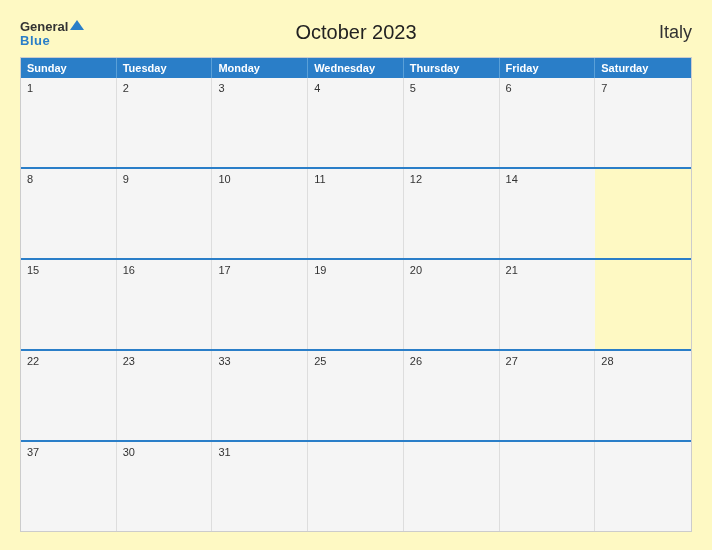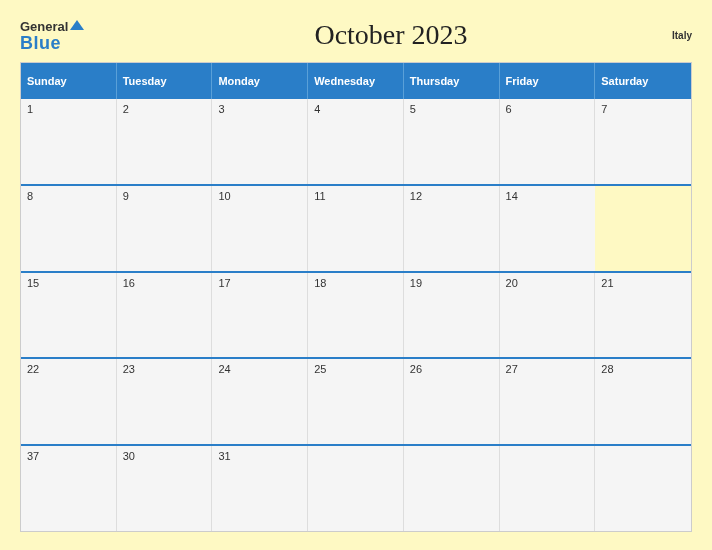--- a/index.html
+++ b/index.html
@@ -25,68 +25,67 @@
       margin-bottom: 10px;
       position: relative;
     }
     .logo {
       display: flex;
       flex-direction: column;
       align-items: flex-start;
       line-height: 1;
     }
     .logo-blue {
-      font-size: 18px;
+      font-size: 13px;
       font-weight: bold;
       color: #2a7ec8;
       letter-spacing: 0.5px;
     }
     .logo-icon {
       display: inline-block;
       width: 0;
       height: 0;
       border-left: 7px solid transparent;
       border-right: 7px solid transparent;
       border-bottom: 10px solid #2a7ec8;
       margin-left: 2px;
       vertical-align: middle;
       position: relative;
       top: -2px;
     }
     .title {
       position: absolute;
       left: 50%;
       transform: translateX(-50%);
-      font-size: 28px;
+      font-size: 20px;
       font-weight: normal;
       color: #222;
-      font-family: Liberation Serif, serif;
-      margin-left: 35px;
+      font-family: Liberation Sans, sans-serif;
     }
     .country {
-      font-size: 10px;
+      font-size: 18px;
       color: #333;
-      font-weight: bold;
+      font-weight: normal;
     }
     .calendar {
       flex: 1;
       display: flex;
       flex-direction: column;
       border: 1px solid #ccc;
     }
     .day-headers {
       display: grid;
       grid-template-columns: repeat(7, 1fr);
       background: #2a7ec8;
     }
     .day-header {
       color: #fff;
       font-size: 11px;
       font-weight: bold;
-      padding: 12px 6px;
+      padding: 4px 6px;
       text-align: left;
       border-right: 1px solid #5aa0d8;
     }
     .day-header:last-child {
       border-right: none;
     }
     .weeks {
       flex: 1;
       display: flex;
       flex-direction: column;
@@ -198,42 +197,39 @@
         <div class="day-cell">
             <span class="day-num">15</span>
           </div>
         <div class="day-cell">
             <span class="day-num">16</span>
           </div>
         <div class="day-cell">
             <span class="day-num">17</span>
           </div>
         <div class="day-cell">
-            <span class="day-num">18</span>
-          </div>
-        <div class="day-cell">
             <span class="day-num">19</span>
           </div>
         <div class="day-cell">
             <span class="day-num">20</span>
           </div>
         <div class="day-cell">
             <span class="day-num">21</span>
           </div>
       </div>
 
       <div class="week-row">
         <div class="day-cell">
             <span class="day-num">22</span>
           </div>
         <div class="day-cell">
             <span class="day-num">23</span>
           </div>
         <div class="day-cell">
-            <span class="day-num">24</span>
+            <span class="day-num">33</span>
           </div>
         <div class="day-cell">
             <span class="day-num">25</span>
           </div>
         <div class="day-cell">
             <span class="day-num">26</span>
           </div>
         <div class="day-cell">
             <span class="day-num">27</span>
           </div>

